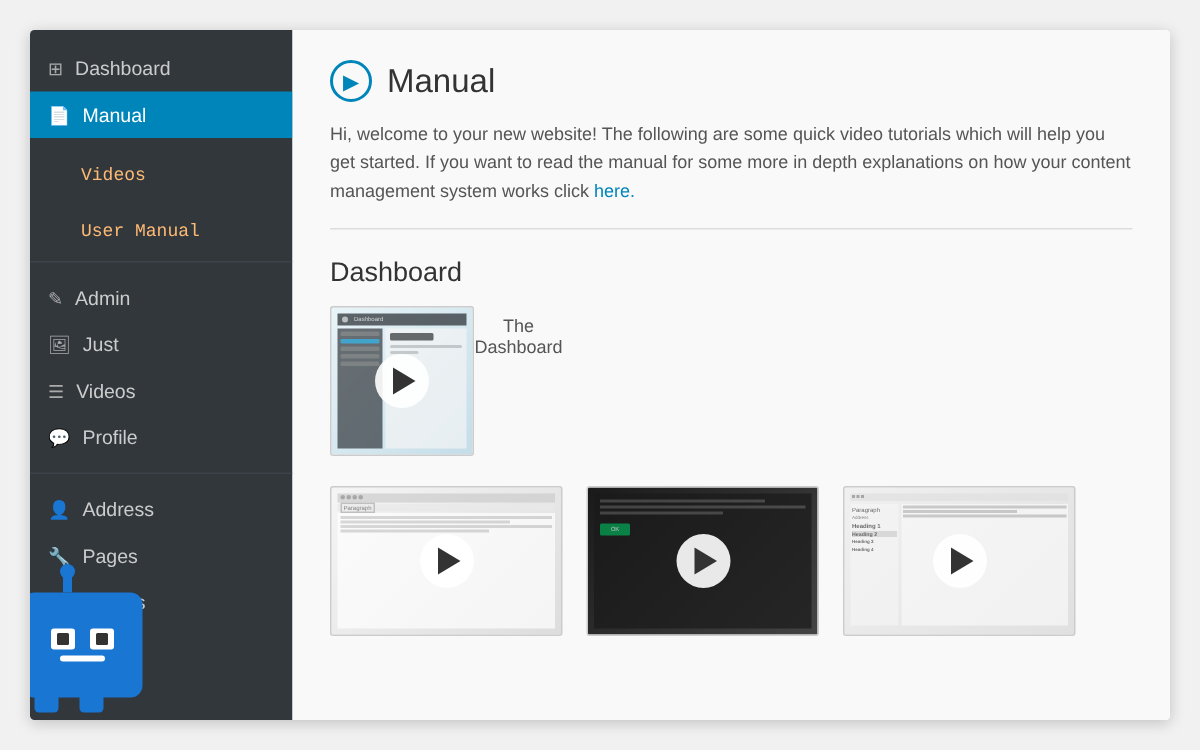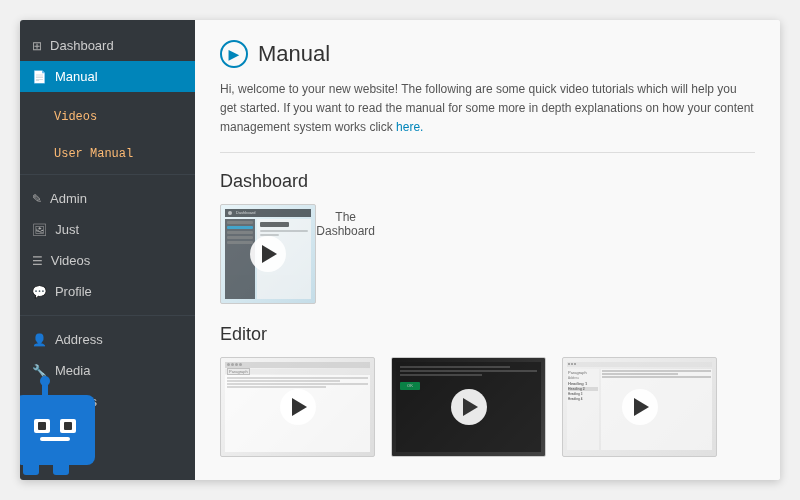--- a/index.html
+++ b/index.html
@@ -311,21 +311,21 @@
       <span style="color:#aaa;font-size:12px;">💬</span>
       <span>Profile</span>
     </div>
     <div class="sidebar-divider"></div>
     <div class="sidebar-item">
       <span style="color:#aaa;font-size:12px;">👤</span>
       <span>Address</span>
     </div>
     <div class="sidebar-item">
       <span style="color:#aaa;font-size:12px;">🔧</span>
-      <span>Media</span>
+      <span>Pages</span>
     </div>
     <div class="sidebar-item">
       <span style="color:#aaa;font-size:12px;">◀</span>
       <span>Address</span>
     </div>
   </div>
 
   <div class="main">
     <div class="page-title">
       <div class="title-icon">
@@ -365,21 +365,20 @@
           </div>
           <div class="play-btn">
             <div class="play-arrow"></div>
           </div>
         </div>
         <span class="video-label">The Dashboard</span>
       </div>
 
     </div>
 
-    <h2 class="section-title">Editor</h2>
     <div class="video-grid">
 
       <div class="video-card">
         <div class="video-thumb thumb-toolbar">
           <div class="thumb-inner">
             <div style="background:#ccc;height:6px;display:flex;align-items:center;padding:0 2px;gap:1px;">
               <div style="width:3px;height:3px;background:#888;border-radius:50%;"></div>
               <div style="width:3px;height:3px;background:#888;border-radius:50%;"></div>
               <div style="width:3px;height:3px;background:#888;border-radius:50%;"></div>
               <div style="width:3px;height:3px;background:#888;border-radius:50%;"></div>

